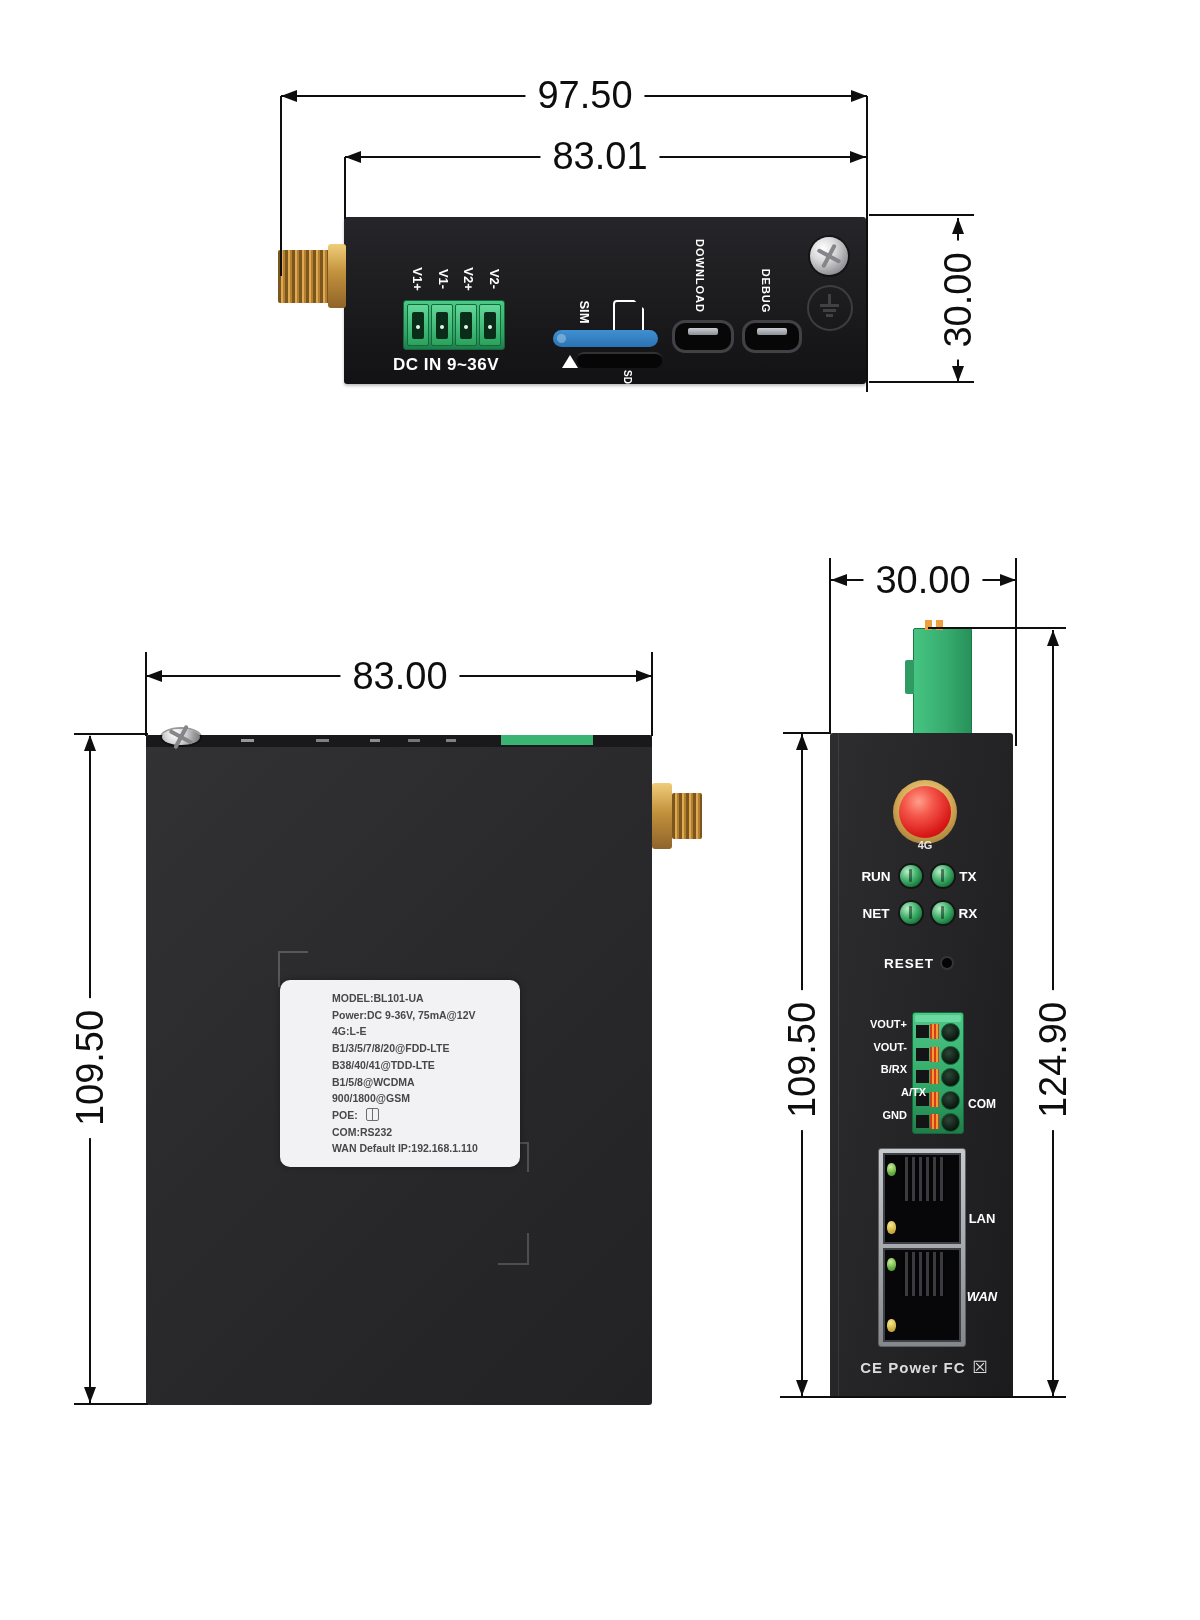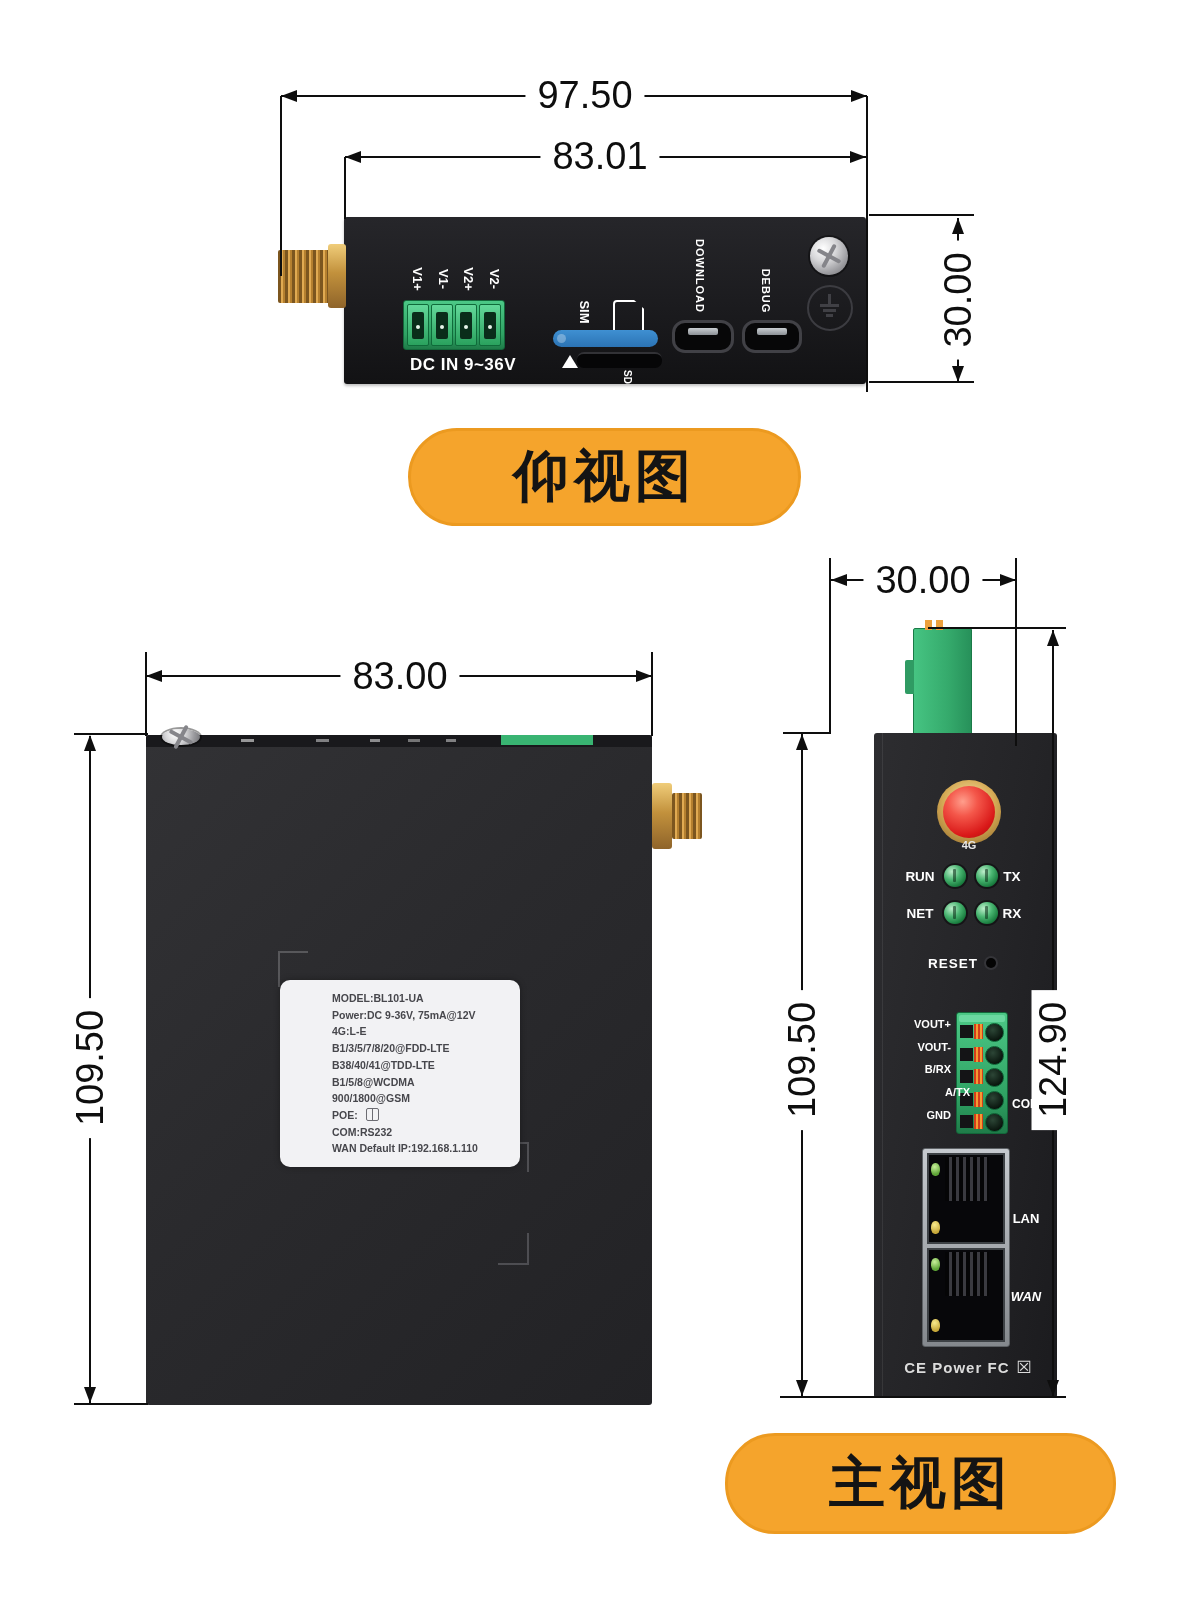--- a/index.html
+++ b/index.html
@@ -120,21 +120,21 @@
           <div class="pinhole">
             <div class="pindot"></div>
           </div>
         </div>
       <div class="pincell" style="left:75px;top:3px;width:20px;height:40px;">
           <div class="pinhole">
             <div class="pindot"></div>
           </div>
         </div>
     </div>
-    <div class="hlabel" style="left:119px;top:148px;font-size:17px;letter-spacing:.5px;">DC IN 9~36V</div>
+    <div class="hlabel" style="left:102px;top:148px;font-size:17px;letter-spacing:.5px;">DC IN 9~36V</div>
 
     <div class="vlabel" style="left:240px;top:95px;font-size:13px;">SIM</div>
     <div style="position:absolute;left:269px;top:83px;width:27px;height:30px;border:2.5px solid #fff;border-radius:4px;clip-path:polygon(0 0,68% 0,100% 26%,100% 100%,0 100%);"></div>
     <div style="position:absolute;left:209px;top:113px;width:105px;height:17px;border-radius:9px;background:linear-gradient(180deg,#3f90d2 0%,#2b73b4 100%);z-index:3;">
       <div style="position:absolute;left:4px;top:4px;width:9px;height:9px;border-radius:50%;background:rgba(255,255,255,.3);"></div>
     </div>
 
     <div style="position:absolute;left:218px;top:138px;width:0;height:0;border-left:8px solid transparent;border-right:8px solid transparent;border-bottom:13px solid #fff;"></div>
     <div style="position:absolute;left:233px;top:135px;width:85px;height:14px;border-radius:7px;background:#060607;border-top:2px solid #323236;"></div>
     <div class="vlabel" style="left:283px;top:160px;font-size:10px;">SD</div>
@@ -146,23 +146,20 @@
 
     <div class="screwTop" style="left:466px;top:20px;width:38px;height:38px;"></div>
     <div style="position:absolute;left:463px;top:68px;width:42px;height:42px;border:2px solid #3c3c41;border-radius:50%;">
       <div class="gndbar" style="left:19px;top:7px;width:3px;height:10px;"></div>
       <div class="gndbar" style="left:11px;top:17px;width:19px;height:3px;"></div>
       <div class="gndbar" style="left:14px;top:22px;width:13px;height:3px;"></div>
       <div class="gndbar" style="left:17px;top:27px;width:7px;height:3px;"></div>
     </div>
   </div>
 
-  <div class="pill" style="left:408px;top:428px;width:387px;height:92px;">
-    <span>仰视图</span>
-  </div>
 
   <div class="ln" style="left:145px;top:652px;width:2px;height:84px;"></div>
   <div class="ln" style="left:651px;top:652px;width:2px;height:84px;"></div>
   <div class="ln" style="left:146px;top:675px;width:506px;height:2px;"></div>
   <div class="ar ar-l" style="left:146px;top:670px;"></div>
   <div class="ar ar-r" style="left:636px;top:670px;"></div>
   <div class="dimlab" style="left:400px;top:676px;">83.00</div>
 
   <div class="ln" style="left:74px;top:733px;width:74px;height:2px;"></div>
   <div class="ln" style="left:74px;top:1403px;width:74px;height:2px;"></div>
@@ -222,21 +219,21 @@
   <div class="ln" style="left:780px;top:1396px;width:286px;height:2px;"></div>
   <div class="ln" style="left:801px;top:734px;width:2px;height:662px;"></div>
   <div class="ar ar-u" style="left:796px;top:734px;"></div>
   <div class="ar ar-d" style="left:796px;top:1380px;"></div>
   <div class="dimlab rot" style="left:802px;top:1060px;">109.50</div>
   <div class="ln" style="left:1052px;top:630px;width:2px;height:766px;"></div>
   <div class="ar ar-u" style="left:1047px;top:630px;"></div>
   <div class="ar ar-d" style="left:1047px;top:1380px;"></div>
   <div class="dimlab rot" style="left:1053px;top:1060px;">124.90</div>
 
-  <div class="dev frontdev" style="left:830px;top:733px;width:183px;height:665px;margin-left:44px;">
+  <div class="dev frontdev" style="left:830px;top:733px;width:183px;height:665px;">
     <div style="position:absolute;left:8px;top:0;width:1px;height:665px;background:rgba(255,255,255,.08);"></div>
 
     <div style="position:absolute;left:63px;top:47px;width:64px;height:64px;border-radius:50%;background:radial-gradient(circle at 50% 38%,#f9ecbc 0%,#d6ab56 50%,#8a6526 100%);"></div>
     <div style="position:absolute;left:69px;top:53px;width:52px;height:52px;border-radius:50%;background:radial-gradient(circle at 38% 30%,#ff9e8c 0%,#f4574a 30%,#d91818 70%,#a30d0d 100%);"></div>
     <div class="hlabel" style="left:95px;top:112px;font-size:11px;color:#e8e8e8;">4G</div>
 
     <div class="hlabel" style="left:46px;top:143px;font-size:13.5px;">RUN</div>
     <div class="led" style="left:81px;top:143px;"></div>
     <div class="led" style="left:113px;top:143px;"></div>
     <div class="hlabel" style="left:138px;top:143px;font-size:13.5px;">TX</div>
@@ -288,17 +285,14 @@
     </div>
     <div class="hlabel" style="left:152px;top:485px;font-size:13px;">LAN</div>
     <div class="hlabel" style="left:152px;top:563px;font-size:13px;font-style:italic;">WAN</div>
 
     <div style="position:absolute;left:10px;top:626px;width:168px;display:flex;align-items:center;justify-content:center;gap:7px;color:#dcdcdc;font-weight:700;font-size:15px;">
       <span style="letter-spacing:1px;white-space:nowrap;">CE Power FC</span>
       <span style="font-size:17px;line-height:1;">☒</span>
     </div>
   </div>
 
-  <div class="pill" style="left:725px;top:1433px;width:385px;height:95px;">
-    <span>主视图</span>
-  </div>
 
 </div>
 
 </body></html>

